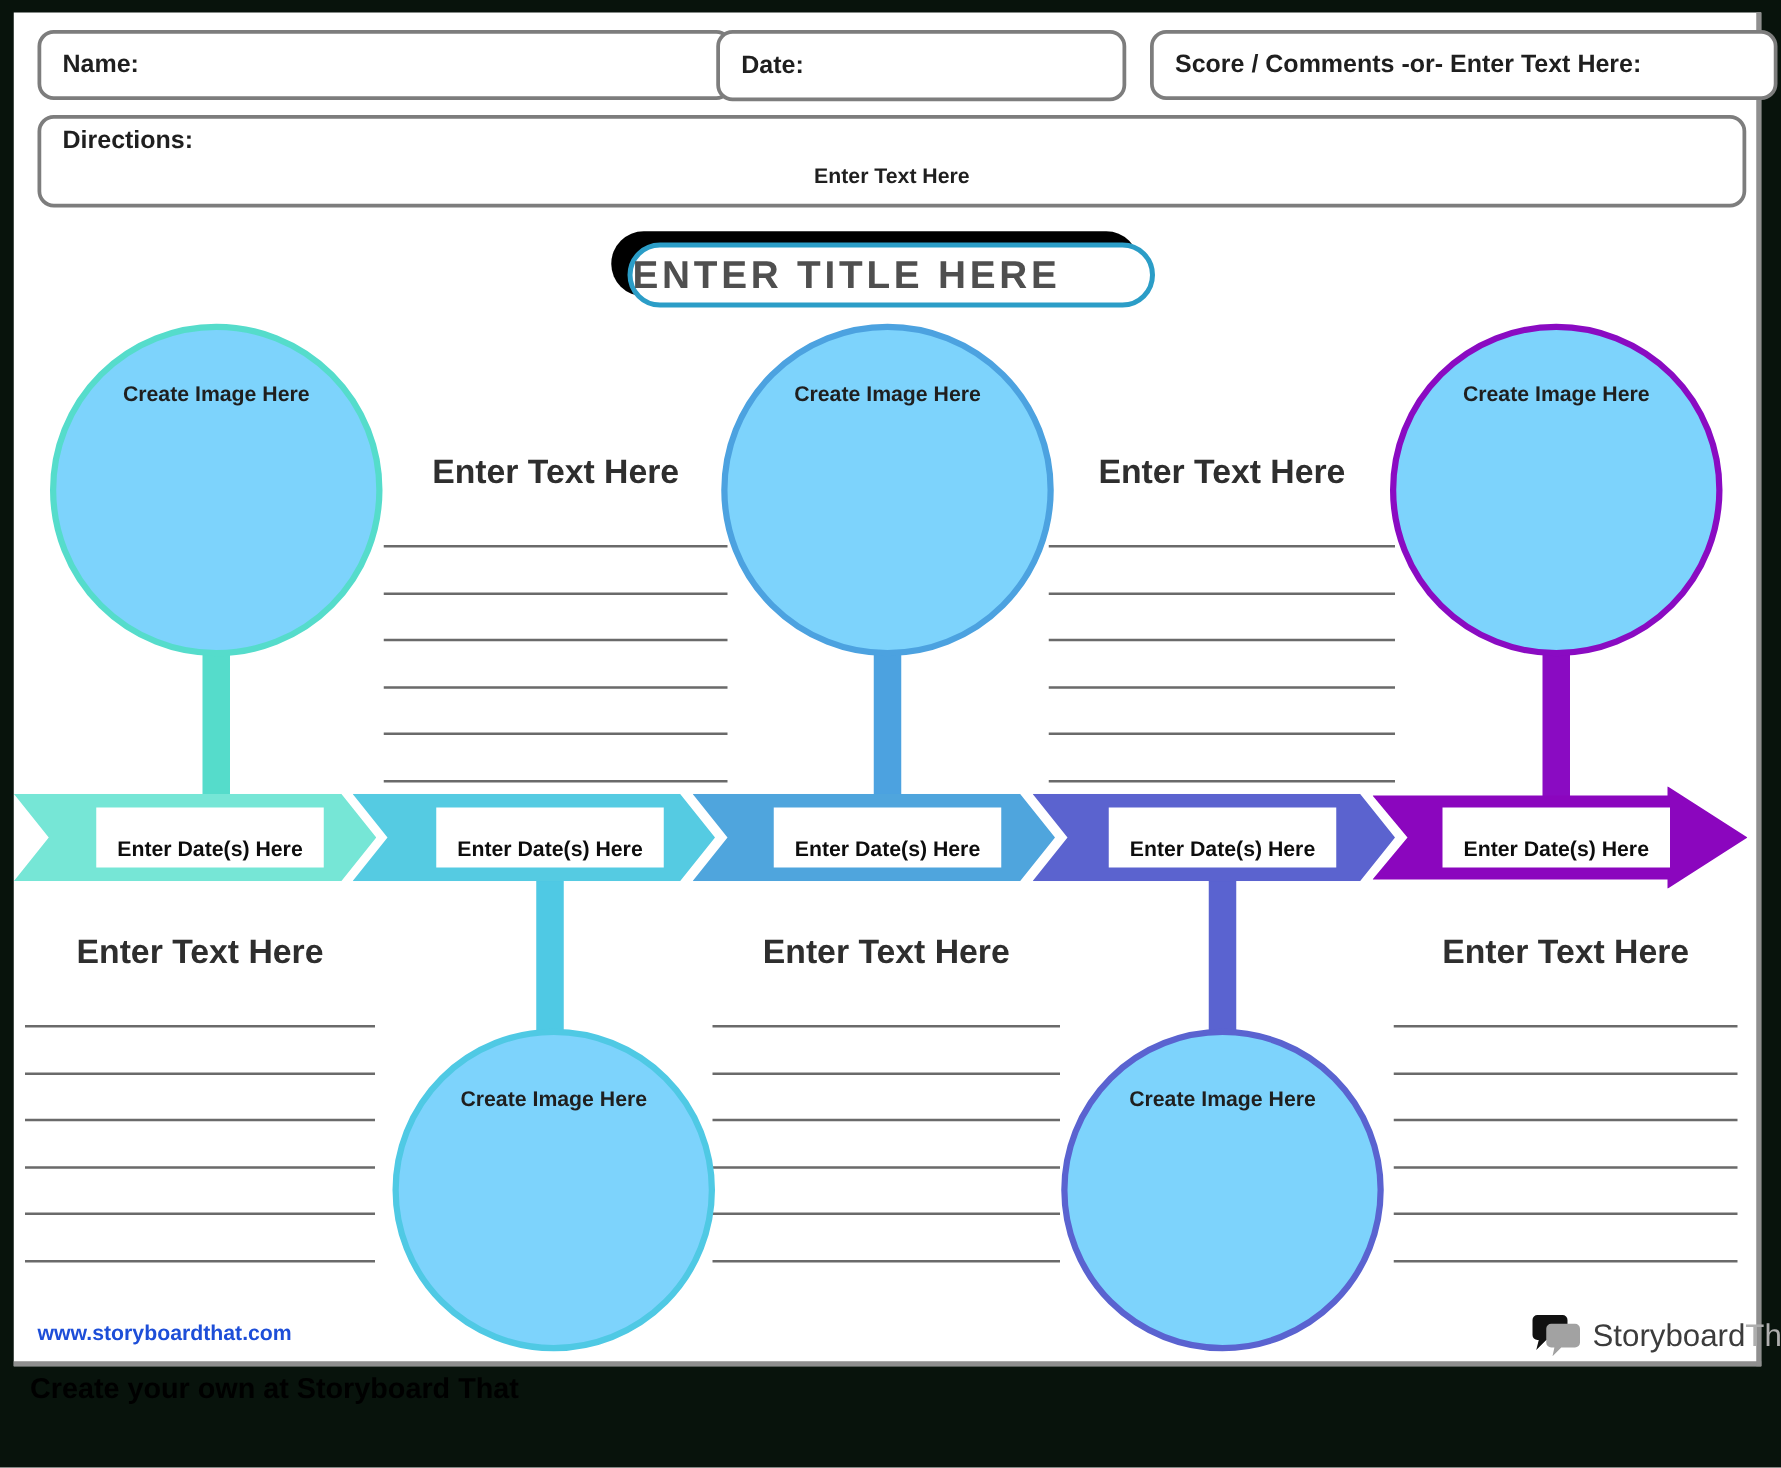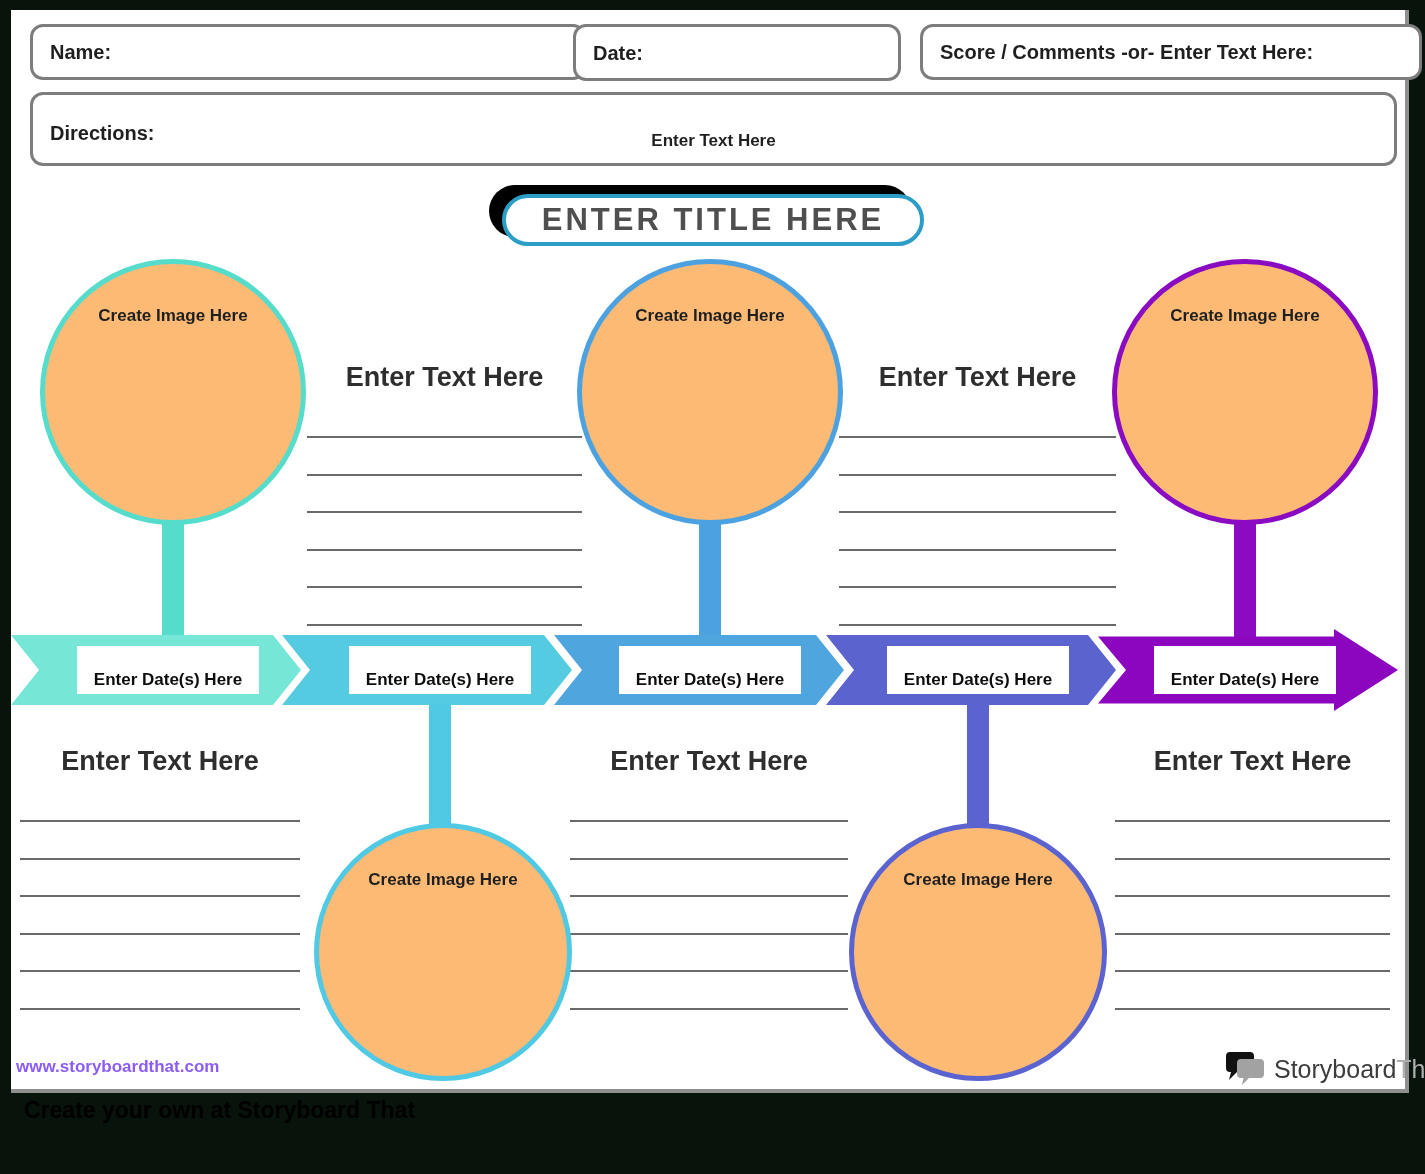--- a/index.html
+++ b/index.html
@@ -14,48 +14,48 @@
   .hbox .lbl { position:absolute; left:17px; font-weight:bold; font-size:20px; color:#1f1f1f; }
   .vcenter { top:50%; transform:translateY(-50%); }
 
   .directions-center { position:absolute; left:0; right:0; top:36px; text-align:center;
                        font-weight:bold; font-size:17px; color:#1f1f1f; }
 
   
   .title-box { position:absolute; left:491px; top:184px; width:422px; height:52px;
                background:#fff; border:4px solid #2b9dc7; border-radius:26px;
                box-shadow:-13px -9px 0 0 #000;
-               display:flex; align-items:center; justify-content:center; }
+               display:flex; align-items:center; justify-content:flex-start; }
   .title-box span { font-weight:bold; font-size:31px; letter-spacing:3px; color:#4f4f4f; }
 
   
   .stem { position:absolute; width:22px; z-index:1; }
   .seg  { position:absolute; top:625px; height:70px; z-index:2;
           clip-path:polygon(0 0, calc(100% - 28px) 0, 100% 50%, calc(100% - 28px) 100%, 0 100%, 28px 50%); }
   .seg.last { top:619px; height:82px;
           clip-path:polygon(0 9%, calc(100% - 64px) 9%, calc(100% - 64px) 0, 100% 50%,
                             calc(100% - 64px) 100%, calc(100% - 64px) 91%, 0 91%, 28px 50%); }
   .datebox { position:absolute; top:636px; width:182px; height:48px; background:#fff; z-index:3;
              display:flex; align-items:center; justify-content:center; }
   .datebox span { font-weight:bold; font-size:17px; color:#0d0d0d;margin-top:20px; }
 
   
-  .circle { position:absolute; background:#fdba74; border-radius:50%; border:5px solid; z-index:2; }
+  .circle { position:absolute; background:#7dd3fc; border-radius:50%; border:5px solid; z-index:2; }
   .circle .clabel { position:absolute; top:42px; left:0; right:0; text-align:center;
                     font-weight:bold; font-size:17px; color:#1f1f1f; }
 
   
   .tcol { position:absolute; height:270px; z-index:0; }
   .tcol .heading { position:absolute; top:0; left:0; right:0; text-align:center;
                    font-weight:bold; font-size:27px; color:#2e2e2e; }
   .rule { position:absolute; left:0; right:0; height:2px; background:#6a6a6a; }
   .r1{top:74px}.r2{top:112px}.r3{top:149px}.r4{top:187px}.r5{top:224px}.r6{top:262px}
 
   
-  .website { position:absolute; left:5px; top:1047px; font-weight:bold; font-size:17px; color:#8b5cf6; }
+  .website { position:absolute; left:19px; top:1047px; font-weight:bold; font-size:17px; color:#1d4ed8; }
   .logo { position:absolute; left:1214px; top:1041px; display:flex; align-items:center; gap:7px; }
   .logo .word { font-weight:normal; font-size:25px; }
   .logo .w1 { color:#3c3c3c; }
   .logo .w2 { color:#aeaeae; }
   .tagline { position:absolute; left:24px; top:1097px; font-weight:bold; font-size:23px; color:#000000; }
 </style>
 </head>
 <body>
 
 <div class="page">
@@ -63,21 +63,21 @@
   <div class="hbox" style="left:19px; top:14px; width:556px; height:56px;">
     <span class="lbl vcenter">Name:</span>
   </div>
   <div class="hbox" style="left:562px; top:14px; width:328px; height:57px;">
     <span class="lbl vcenter">Date:</span>
   </div>
   <div class="hbox" style="left:909px; top:14px; width:502px; height:56px;">
     <span class="lbl vcenter">Score / Comments -or- Enter Text Here:</span>
   </div>
   <div class="hbox" style="left:19px; top:82px; width:1367px; height:74px;">
-    <span class="lbl" style="top:27px;">Directions:</span>
+    <span class="lbl" style="top:6px;">Directions:</span>
     <div class="directions-center">Enter Text Here</div>
   </div>
 
   <div class="title-box">
     <span>ENTER TITLE HERE</span>
   </div>
 
   <div class="stem" style="left: 151px; top: 495px; height: 135px; background: rgb(85, 220, 203);"></div>
   <div class="stem" style="left: 418px; top: 688px; height: 135px; background: rgb(79, 201, 228);"></div>
   <div class="stem" style="left: 688px; top: 495px; height: 135px; background: rgb(76, 162, 224);"></div>

